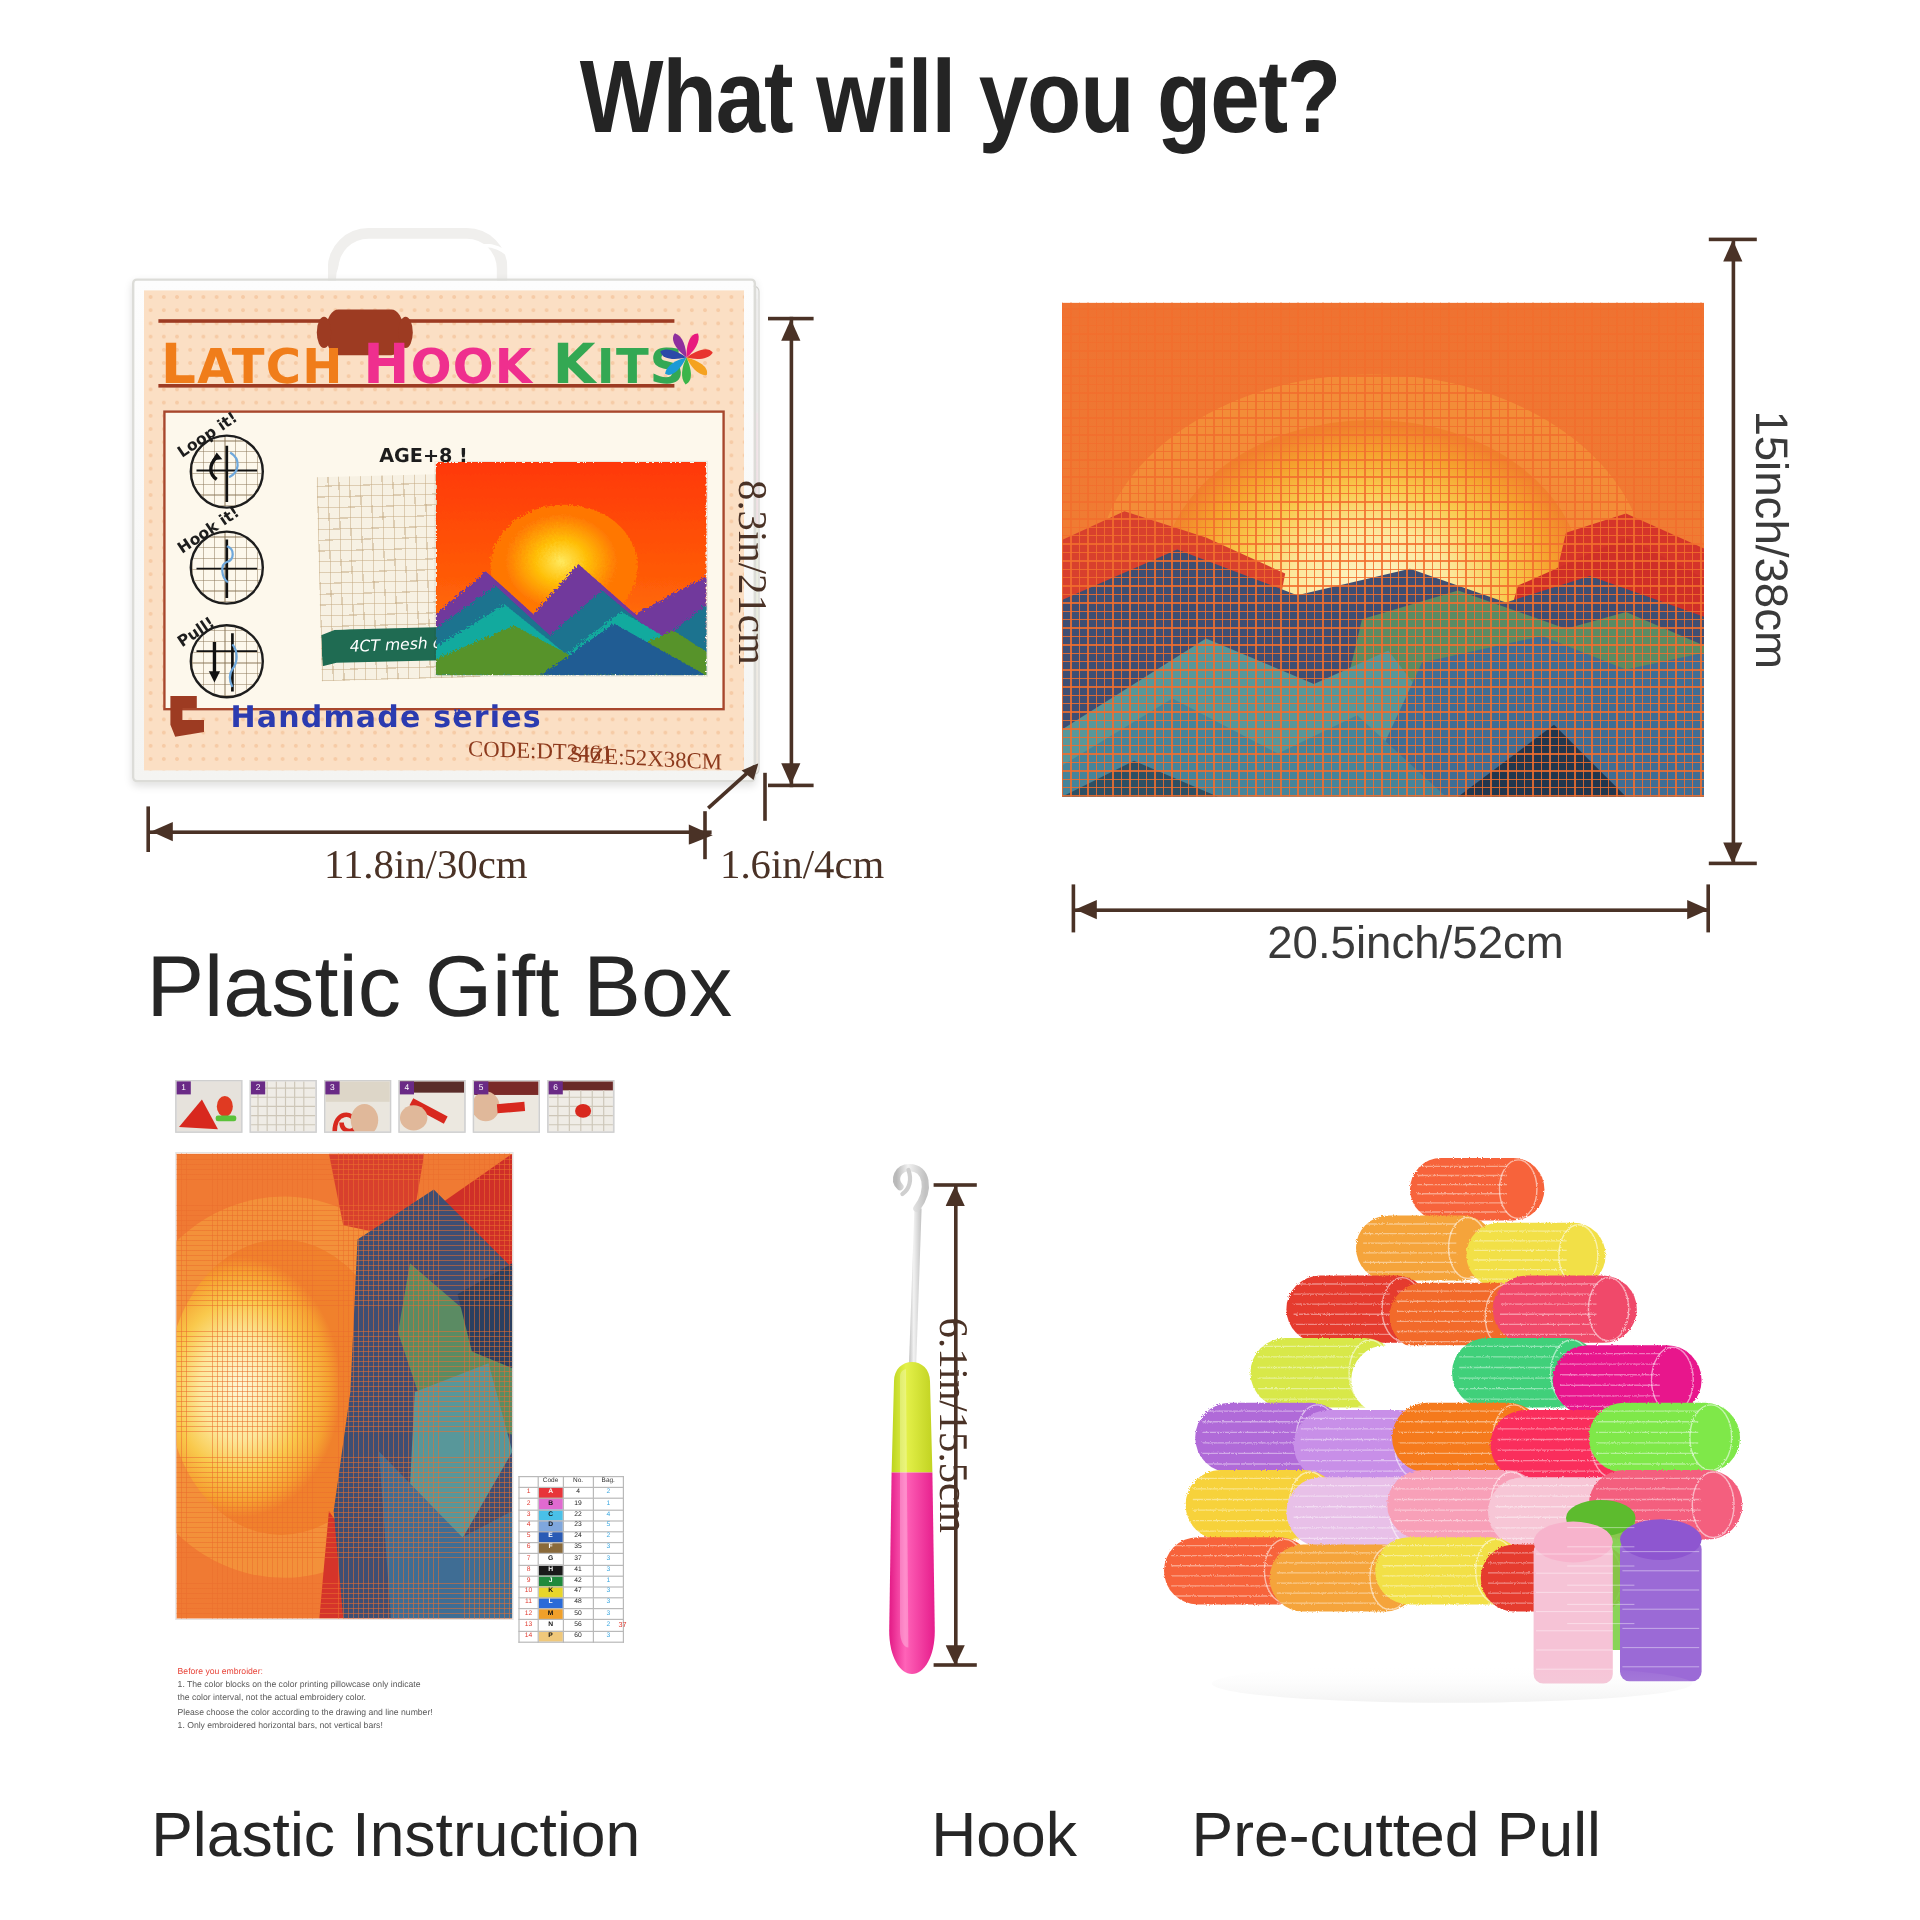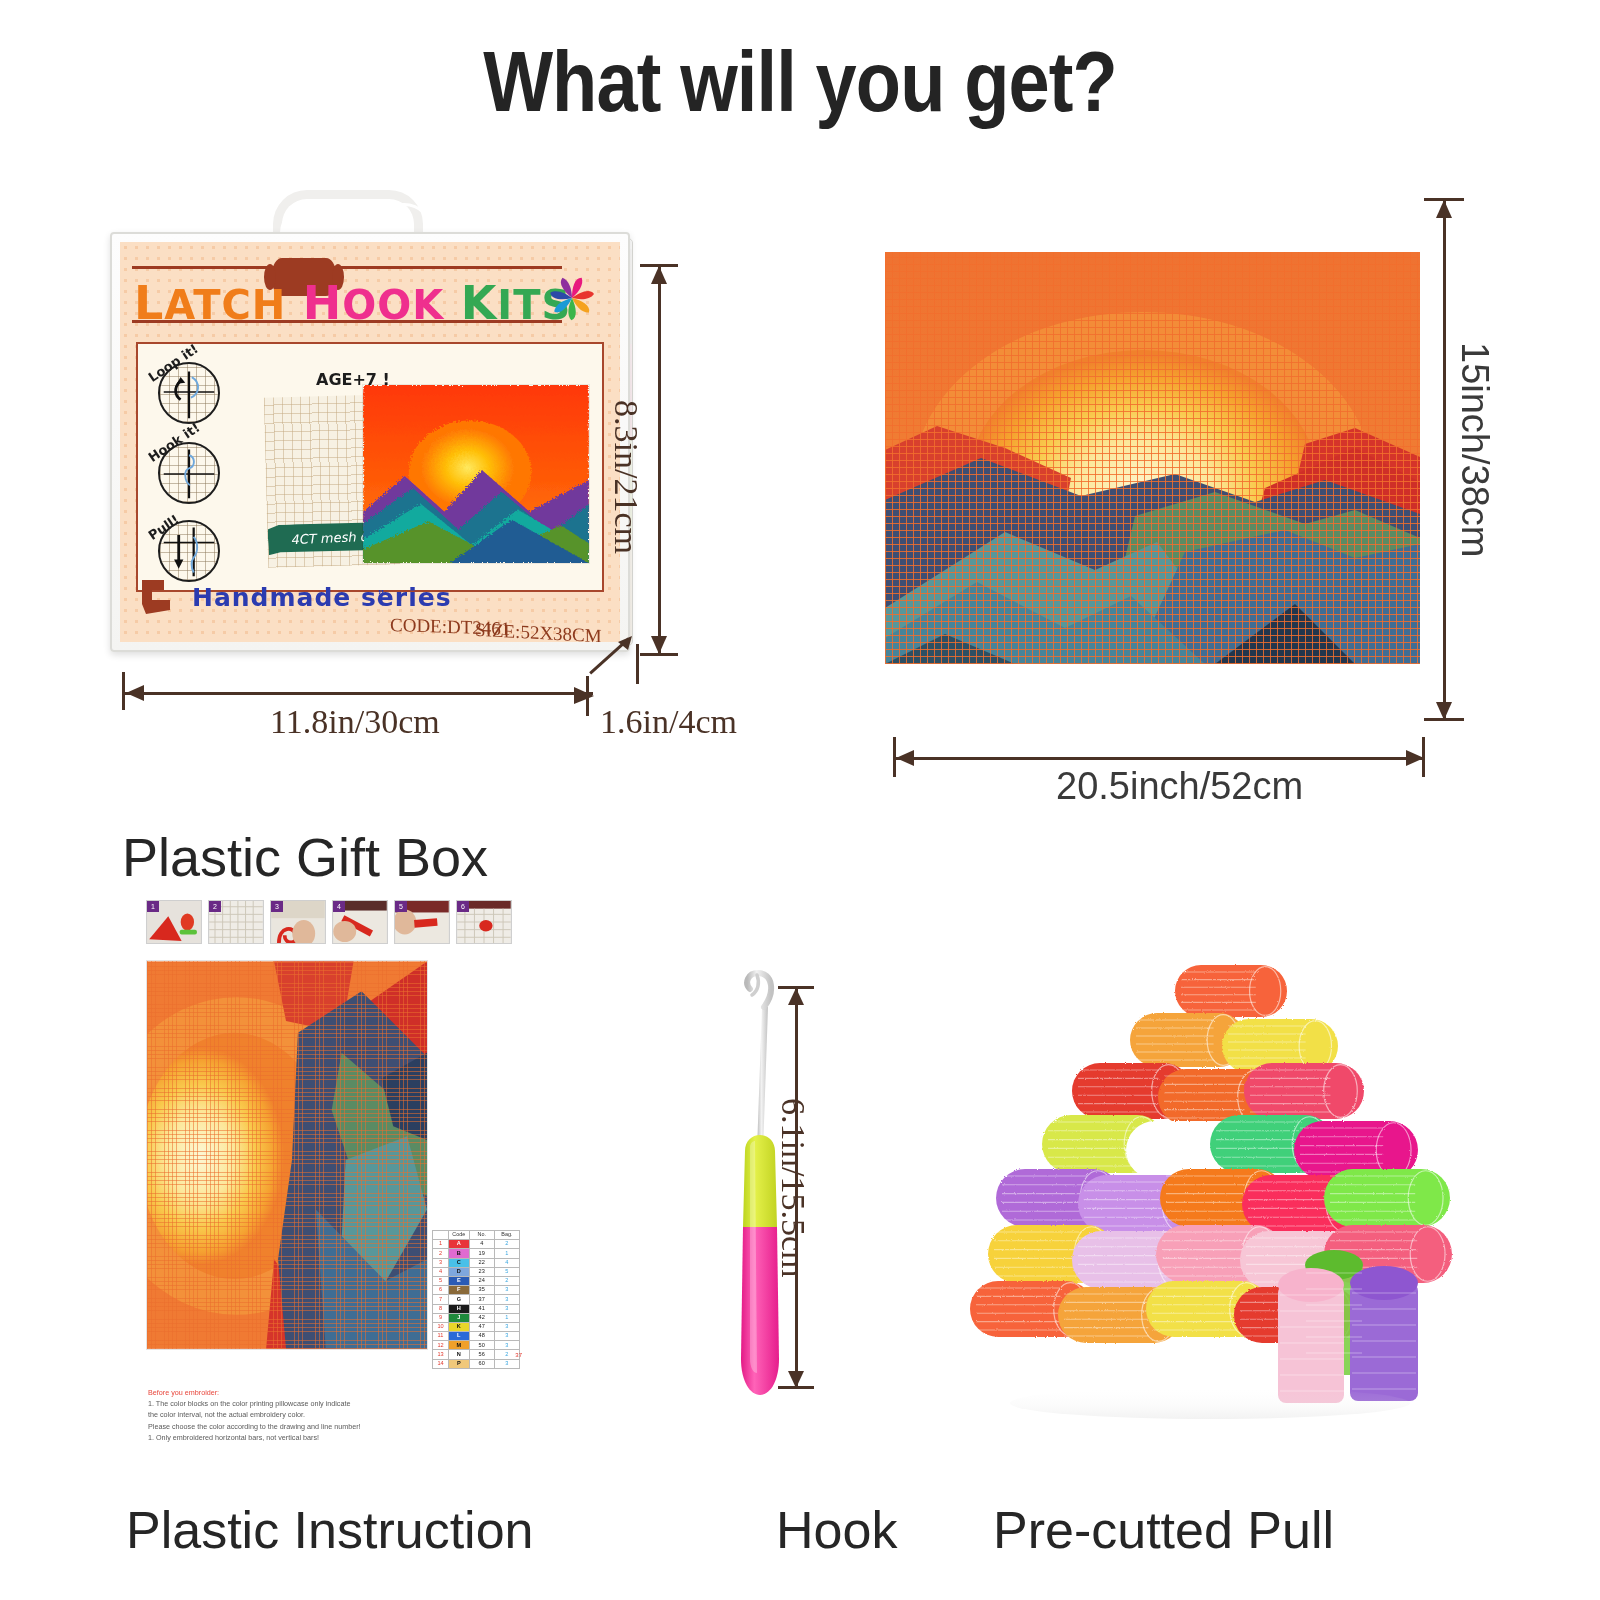--- a/index.html
+++ b/index.html
@@ -305,21 +305,21 @@
           <svg viewBox="0 0 62 62" style="position:absolute;inset:0;">
             <line x1="36" y1="6" x2="36" y2="58" stroke="#111" stroke-width="2.4"></line>
             <line x1="4" y1="22" x2="58" y2="22" stroke="#111" stroke-width="1.6"></line>
             <path d="M36,16 C41,22 41,32 36,38 C32,44 34,50 36,54" stroke="#6fa8dc" stroke-width="2" fill="none"></path>
             <line x1="20" y1="14" x2="20" y2="42" stroke="#111" stroke-width="3"></line>
             <polygon points="20,50 15,40 25,40" fill="#111"></polygon>
           </svg>
         </div>
         <div class="step-label" style="left:16px; top:184px;">Pull!</div>
 
-        <div id="age-text">AGE+7 !</div>
+        <div id="age-text">AGE+8 !</div>
         <div id="mesh-swatch"></div>
         <div id="mesh-banner">4CT mesh cloth</div>
 
         <div id="rug-photo">
           <svg viewBox="0 0 228 180" style="width:100%;height:100%;display:block;">
             <defs>
               <radialGradient id="rugsun" cx="48%" cy="46%" r="38%">
                 <stop offset="0%" stop-color="#ffe87a"></stop>
                 <stop offset="45%" stop-color="#fbc02d"></stop>
                 <stop offset="100%" stop-color="#f57c1f"></stop>
@@ -380,21 +380,21 @@
 <div class="dimlabel" style="left:270px; top:703px;">11.8in/30cm</div>
 
 <div class="arrowline" style="left:590px; top:672px; width:52px; height:2.5px; transform:rotate(-42deg); transform-origin:left center;"></div>
 <div class="cap" style="left:636px; top:644px; width:2.5px; height:40px;"></div>
 <div class="cap" style="left:586px; top:676px; width:2.5px; height:40px;"></div>
 <svg style="position:absolute;left:612px;top:636px;width:20px;height:18px;">
     <polygon points="20,0 6,6 16,14" fill="#4a3226"></polygon>
   </svg>
 <div class="dimlabel" style="left:600px; top:703px;">1.6in/4cm</div>
 
-<div class="item-caption wide" style="left:122px; top:826px; font-size:54px;">Plastic Gift Box</div>
+<div class="item-caption wide" style="left:122px; top:782px; font-size:72px;">Plastic Gift Box</div>
 
 <div id="canvas-wrap">
   <div class="pixcanvas">
     <svg viewBox="0 0 535 412" style="width:100%;height:100%;display:block;">
       <defs>
         <radialGradient id="csun" cx="50%" cy="54%" r="52%">
           <stop offset="0%" stop-color="#fdf6cf"></stop>
           <stop offset="38%" stop-color="#fce79a"></stop>
           <stop offset="62%" stop-color="#f9ca4e"></stop>
           <stop offset="84%" stop-color="#f5a22e"></stop>

